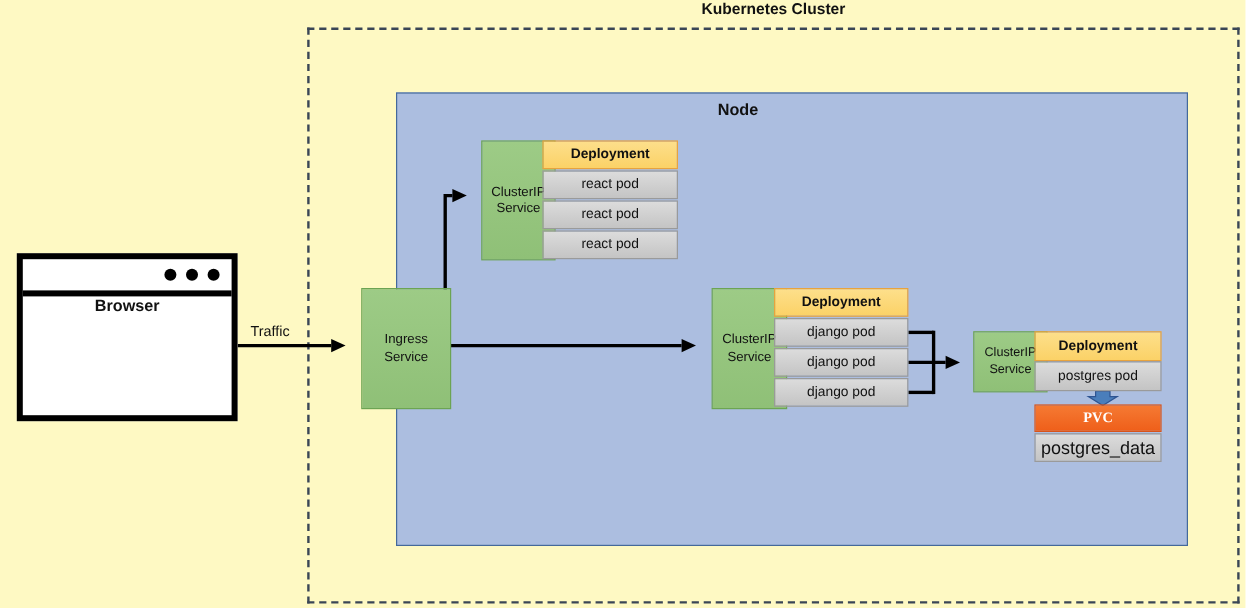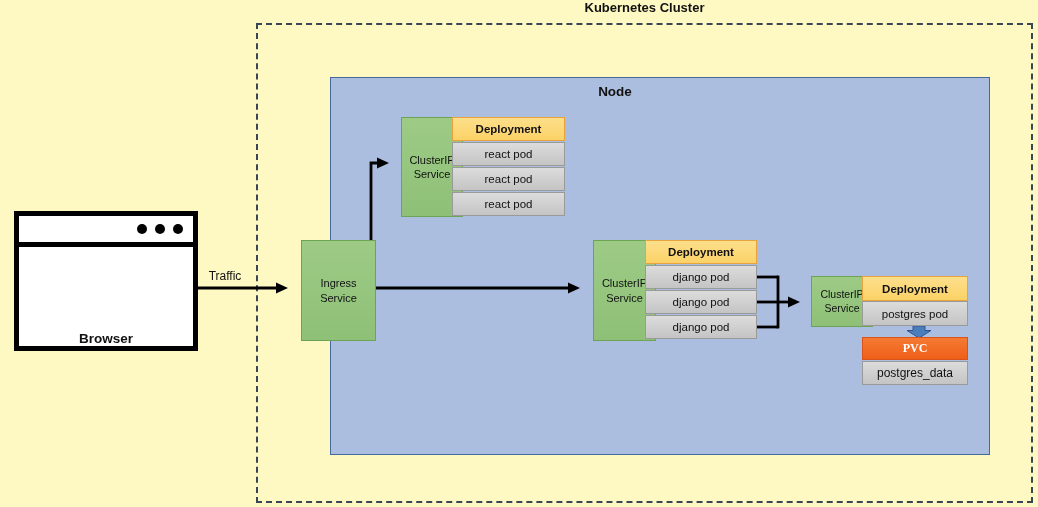--- a/index.html
+++ b/index.html
@@ -13,21 +13,21 @@
   .cluster-title{left:256px;top:0px;width:777px;text-align:center;font-size:13px;font-weight:bold;}
   .cluster-border{left:256px;top:23px;width:777px;height:480px;border:2px dashed #3a4656;}
   .node-box{left:330px;top:77px;width:660px;height:378px;background:#acbee0;border:1.5px solid #44699a;}
   .node-title{left:330px;top:84px;width:570px;text-align:center;font-size:13.5px;font-weight:bold;}
 
   
   .browser{left:14px;top:211px;width:184px;height:140px;background:#ffffff;border:5px solid #000;}
   .browser-topbar{position:absolute;left:0;top:0;right:0;height:31px;border-bottom:5px solid #000;box-sizing:border-box;}
   .browser-dots{position:absolute;right:10px;top:8px;display:flex;gap:8px;}
   .browser-dots span{width:10px;height:10px;border-radius:50%;background:#000;display:block;}
-  .browser-body{position:absolute;left:0;top:31px;right:0;bottom:0;display:flex;align-items:flex-end;justify-content:center;}
+  .browser-body{position:absolute;left:0;top:31px;right:0;bottom:0;display:flex;align-items:flex-start;justify-content:center;}
   .browser-label{font-size:13.5px;font-weight:bold;}
 
   
   .svc{
     background:linear-gradient(180deg,#9dcb86,#8fc077);
     border:1.5px solid #6ca453;
     display:flex;align-items:center;justify-content:center;text-align:center;
     font-size:11px;line-height:1.3;padding:2px;margin-left:11px;
   }
   .svc.small{font-size:10.5px;}
@@ -46,21 +46,21 @@
   .pvc{
     background:linear-gradient(180deg,#f57a33,#ef5f1a);
     border:1px solid #d8541a;
     display:flex;align-items:center;justify-content:center;
     font-size:12px;font-weight:bold;color:#ffffff;
   }
   .volume{
     background:linear-gradient(180deg,#dcdcdc,#c4c4c4);
     border:1px solid #9a9a9a;
     display:flex;align-items:center;justify-content:center;
-    font-size:12px;
+    font-size:15px;
   }
 
   .traffic-label{left:200px;top:269px;width:50px;text-align:center;font-size:12px;}
 
   svg.connectors{position:absolute;left:0;top:0;width:1038px;height:507px;pointer-events:none;}
 </style>
 </head>
 <body>
 
 <div id="canvas">

